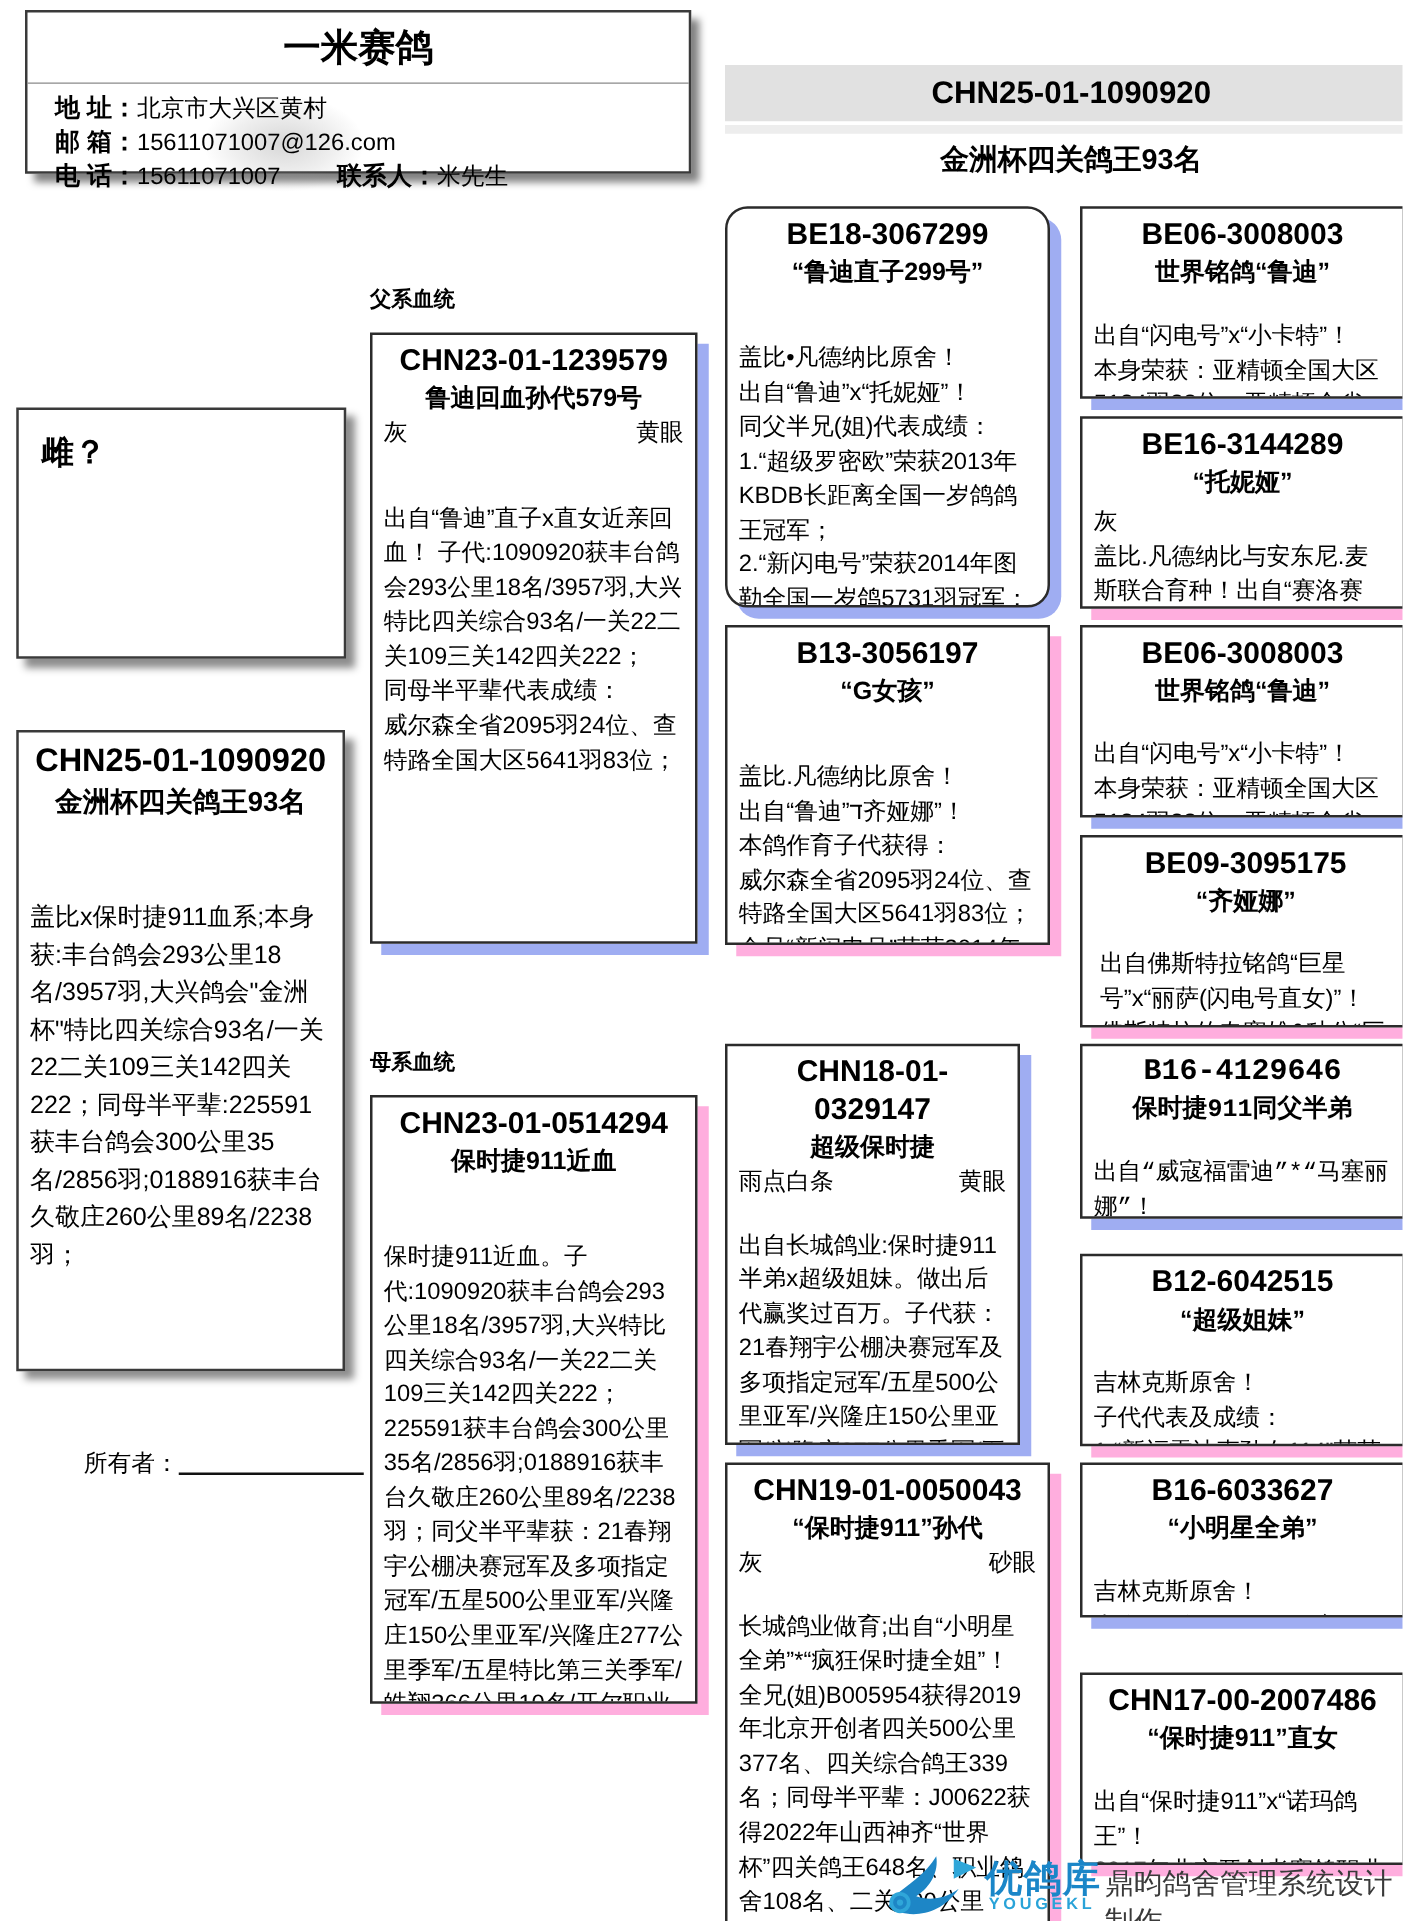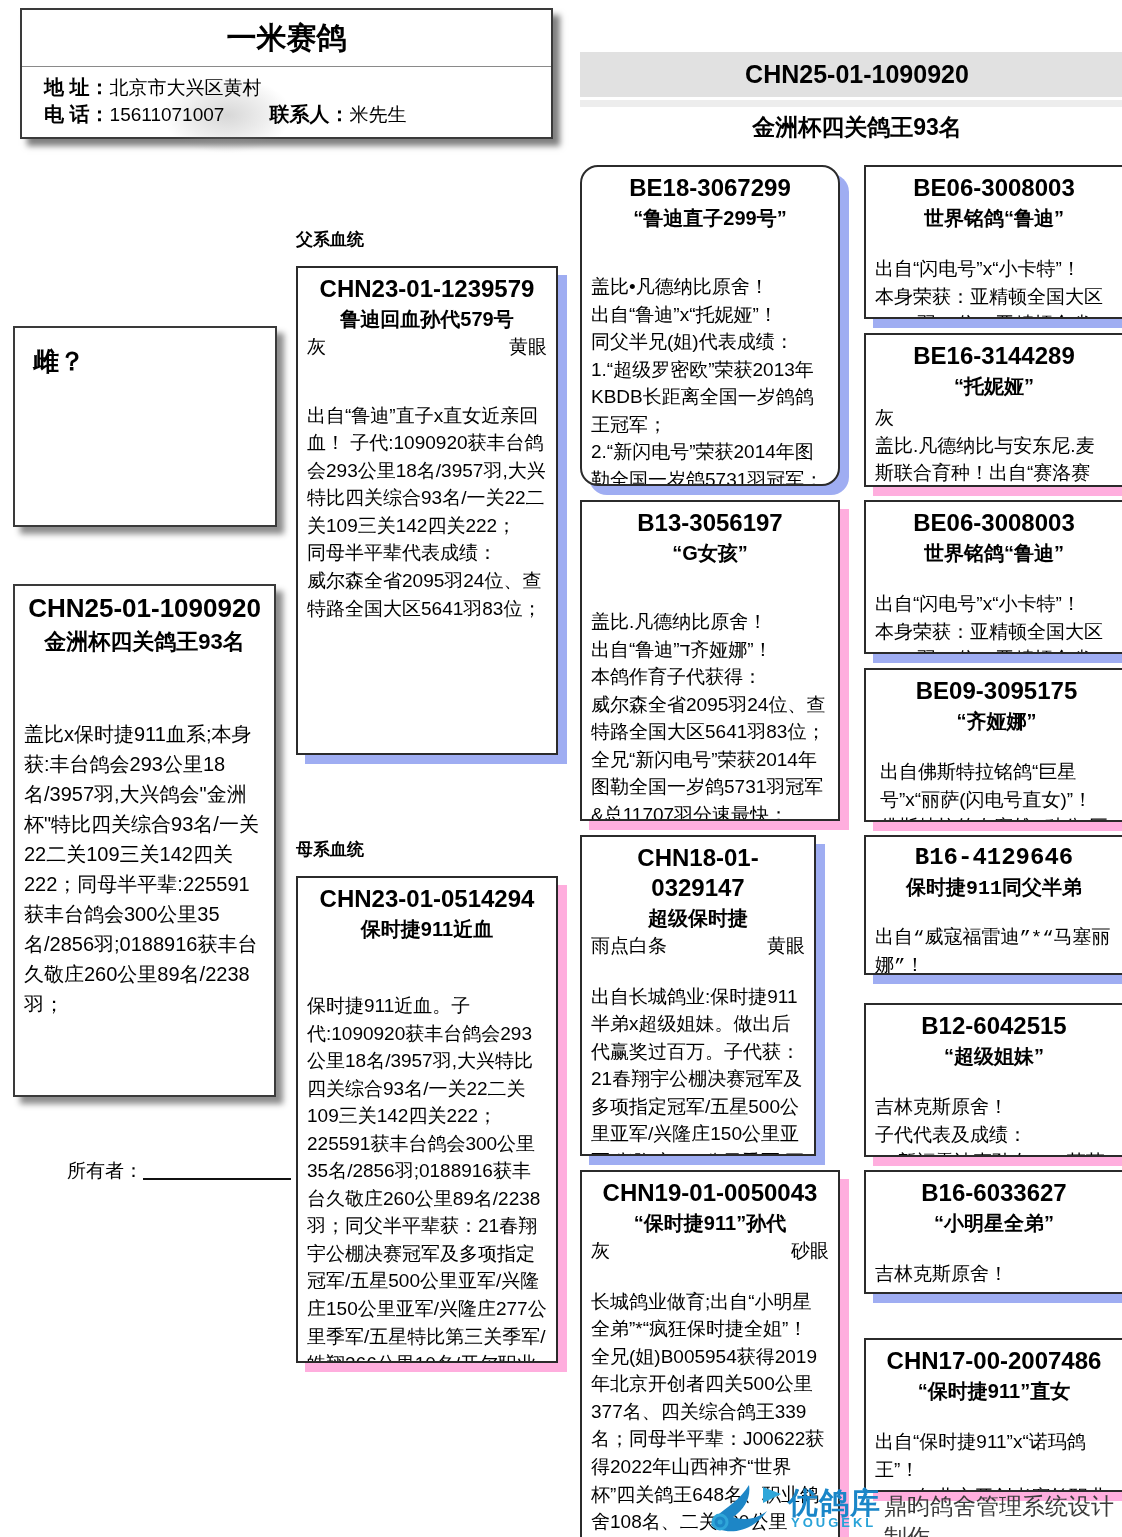--- a/index.html
+++ b/index.html
@@ -61,20 +61,24 @@
 
   <div id="header-box">
     <div class="watermark"></div>
     <div id="company-title">一米赛鸽</div>
     <div class="hr"></div>
     <div class="info-row">
       <span class="info-label">地 址：</span>
       <span>北京市大兴区黄村</span>
     </div>
     <div class="info-row">
+      <span class="info-label">邮 箱：</span>
+      <span>15611071007@126.com</span>
+    </div>
+    <div class="info-row">
       <span class="info-label">电 话：</span>
       <span style="width:160px;">15611071007</span>
       <span class="info-label">联系人：</span>
       <span>米先生</span>
     </div>
   </div>
 
   <div id="ring-banner">CHN25-01-1090920</div>
   <div id="ring-banner-strip"></div>
   <div id="banner-title">金洲杯四关鸽王93名</div>
@@ -117,21 +121,21 @@
     <div class="ring">BE18-3067299</div>
     <div class="pname">“鲁迪直子299号”</div>
     <div class="pbody mt-md">盖比•凡德纳比原舍！
 出自“鲁迪”x“托妮娅”！
 同父半兄(姐)代表成绩：
 1.“超级罗密欧”荣获2013年KBDB长距离全国一岁鸽鸽王冠军；
 2.“新闪电号”荣获2014年图勒全国一岁鸽5731羽冠军；
 3.“萨菲闪电号”荣获2011年布洛</div>
   </div>
 
-  <div class="pbox sh-pink" style="left:568px;top:500px;width:260px;height:321px;">
+  <div class="pbox sh-pink" style="left:568px;top:500px;width:260px;height:256px;">
     <div class="ring">B13-3056197</div>
     <div class="pname">“G女孩”</div>
     <div class="pbody mt-md">盖比.凡德纳比原舍！
 出自“鲁迪”ד齐娅娜”！
 本鸽作育子代获得：
 威尔森全省2095羽24位、查特路全国大区5641羽83位；
 全兄“新闪电号”荣获2014年图勒全国一岁鸽5731羽冠军&amp;总11707羽分速最快；</div>
   </div>
 
   <div class="pbox sh-blue" style="left:568px;top:835px;width:236px;height:321px;">

